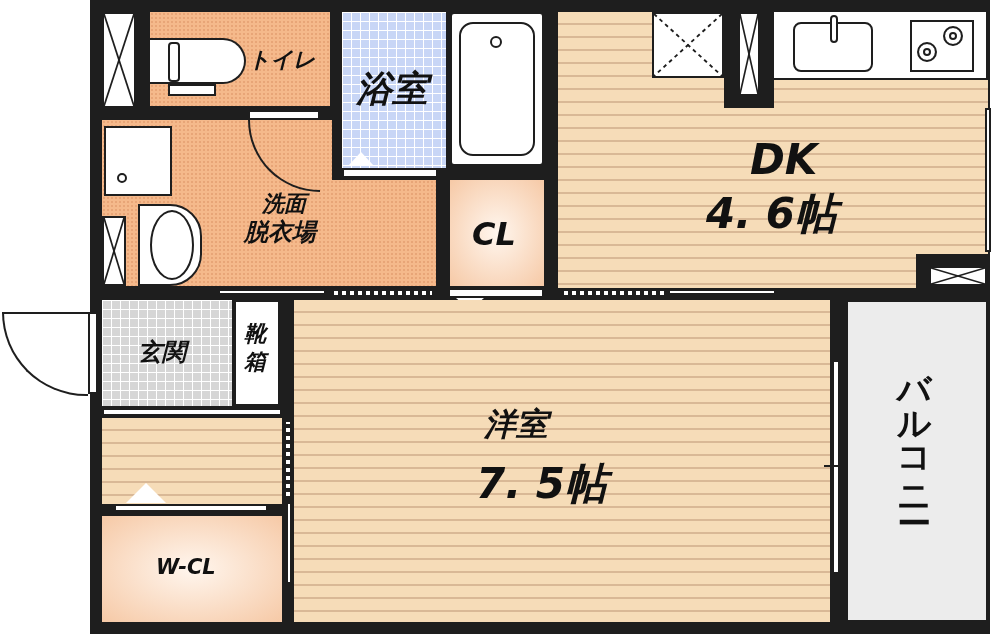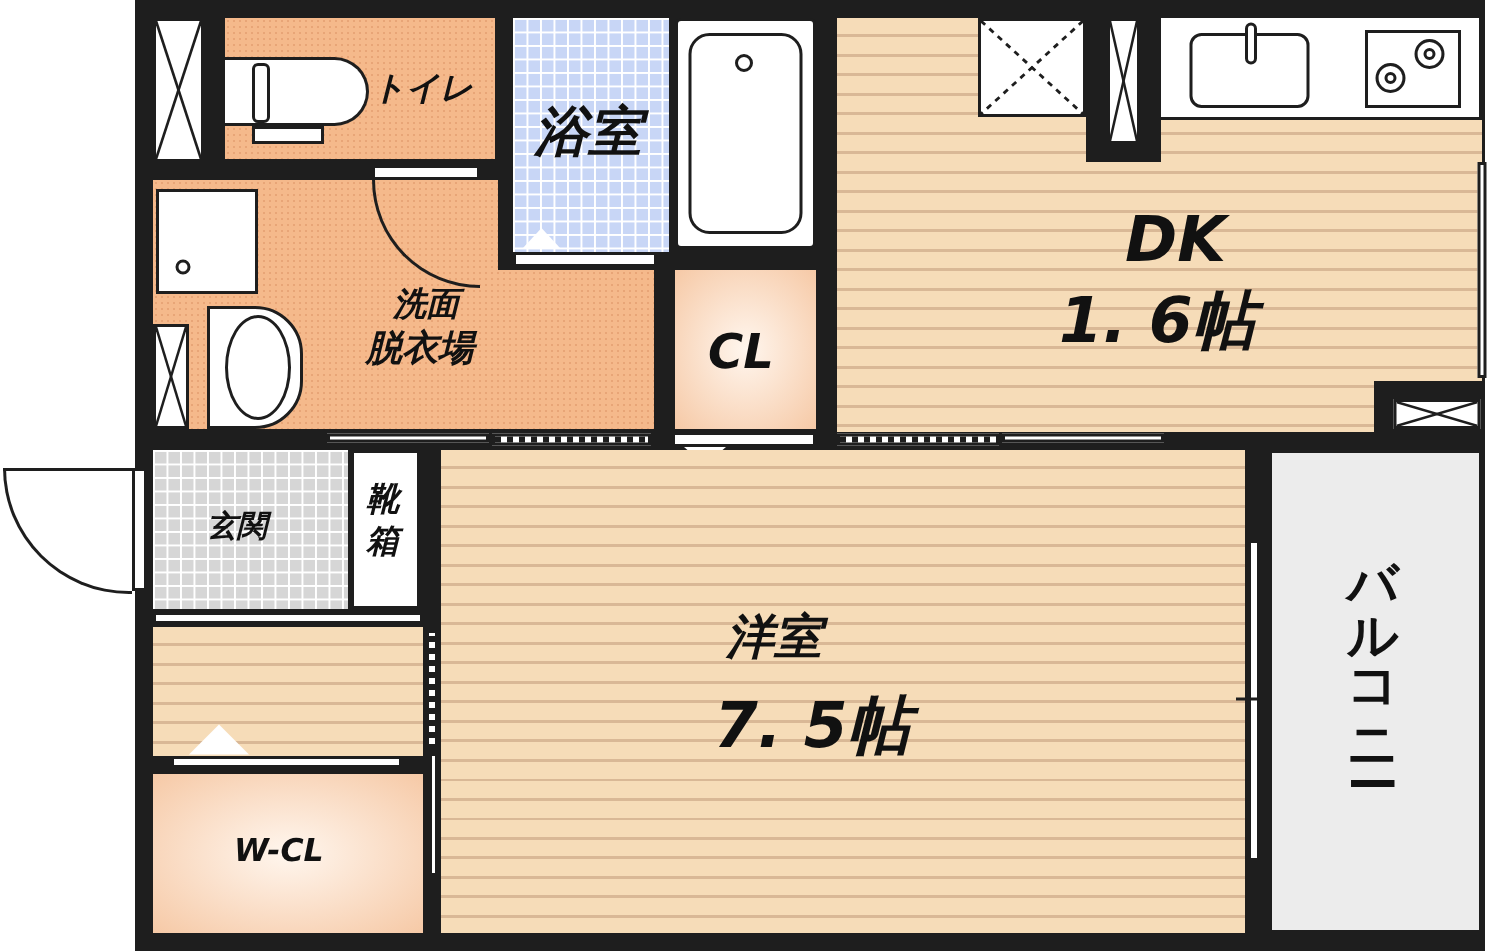--- a/index.html
+++ b/index.html
@@ -83,39 +83,39 @@
       <line x1="22" y1="0" x2="0" y2="84" stroke="#1e1e1e" stroke-width="2"></line>
     </svg>
 </div>
 <div class="abs fixture" style="left:772px;top:12px;width:216px;height:68px;border-top:none;"></div>
 <div class="abs fixture" style="left:793px;top:22px;width:80px;height:50px;border-radius:8px;"></div>
 <div class="abs fixture" style="left:830px;top:15px;width:8px;height:28px;border-radius:4px;"></div>
 <div class="abs fixture" style="left:910px;top:20px;width:64px;height:52px;"></div>
 <div class="abs fixture" style="left:917px;top:42px;width:20px;height:20px;border-radius:50%;box-shadow:inset 0 0 0 4px #fff,inset 0 0 0 6px #1e1e1e;"></div>
 <div class="abs fixture" style="left:943px;top:26px;width:20px;height:20px;border-radius:50%;box-shadow:inset 0 0 0 4px #fff,inset 0 0 0 6px #1e1e1e;"></div>
 <div class="label" style="left:750px;top:138px;font-size:42px;">DK</div>
-<div class="label" style="left:706px;top:192px;font-size:42px;">1. 6帖</div>
+<div class="label" style="left:706px;top:192px;font-size:42px;">4. 6帖</div>
 <div class="abs sash" style="left:985px;top:108px;width:6px;height:144px;"></div>
 <div class="abs wall" style="left:916px;top:254px;width:74px;height:36px;"></div>
 <div class="abs xbox" style="left:929px;top:266px;width:58px;height:20px;">
   <svg viewBox="0 0 58 20" preserveAspectRatio="none">
       <line x1="0" y1="0" x2="58" y2="20" stroke="#1e1e1e" stroke-width="2"></line>
       <line x1="58" y1="0" x2="0" y2="20" stroke="#1e1e1e" stroke-width="2"></line>
     </svg>
 </div>
 
 <div class="abs sash" style="left:218px;top:289px;width:108px;height:6px;"></div>
 <div class="abs dotted" style="left:328px;top:289px;width:106px;height:8px;"></div>
 <div class="abs sash" style="left:448px;top:288px;width:96px;height:10px;"></div>
 <div class="abs" style="left:456px;top:298px;width:0;height:0;border-left:14px solid transparent;border-right:14px solid transparent;border-top:12px solid #fff;"></div>
 <div class="abs dotted" style="left:558px;top:289px;width:108px;height:8px;"></div>
 <div class="abs sash" style="left:668px;top:289px;width:108px;height:6px;"></div>
 
 <div class="abs floor-gray" style="left:102px;top:300px;width:130px;height:106px;"></div>
-<div class="label" style="left:138px;top:340px;font-size:20px;">玄関</div>
+<div class="label" style="left:138px;top:340px;font-size:24px;">玄関</div>
 <div class="abs" style="left:234px;top:300px;width:46px;height:106px;background:#fff;border:2px solid #1e1e1e;"></div>
 <div class="label" style="left:244px;top:322px;font-size:22px;">靴</div>
 <div class="label" style="left:244px;top:350px;font-size:22px;">箱</div>
 <div class="abs" style="left:102px;top:408px;width:180px;height:8px;background:#fff;border:2px solid #1e1e1e;"></div>
 
 <div class="abs sash" style="left:88px;top:312px;width:10px;height:82px;"></div>
 <div class="abs" style="left:2px;top:312px;width:86px;height:84px;border-top:2px solid #1e1e1e;border-left:2px solid #1e1e1e;border-bottom:2px solid #1e1e1e;border-radius:0 0 0 86px;background:#fff;"></div>
 
 <div class="abs floor-wood" style="left:102px;top:418px;width:180px;height:86px;"></div>
 <div class="abs sash" style="left:114px;top:504px;width:154px;height:8px;"></div>

